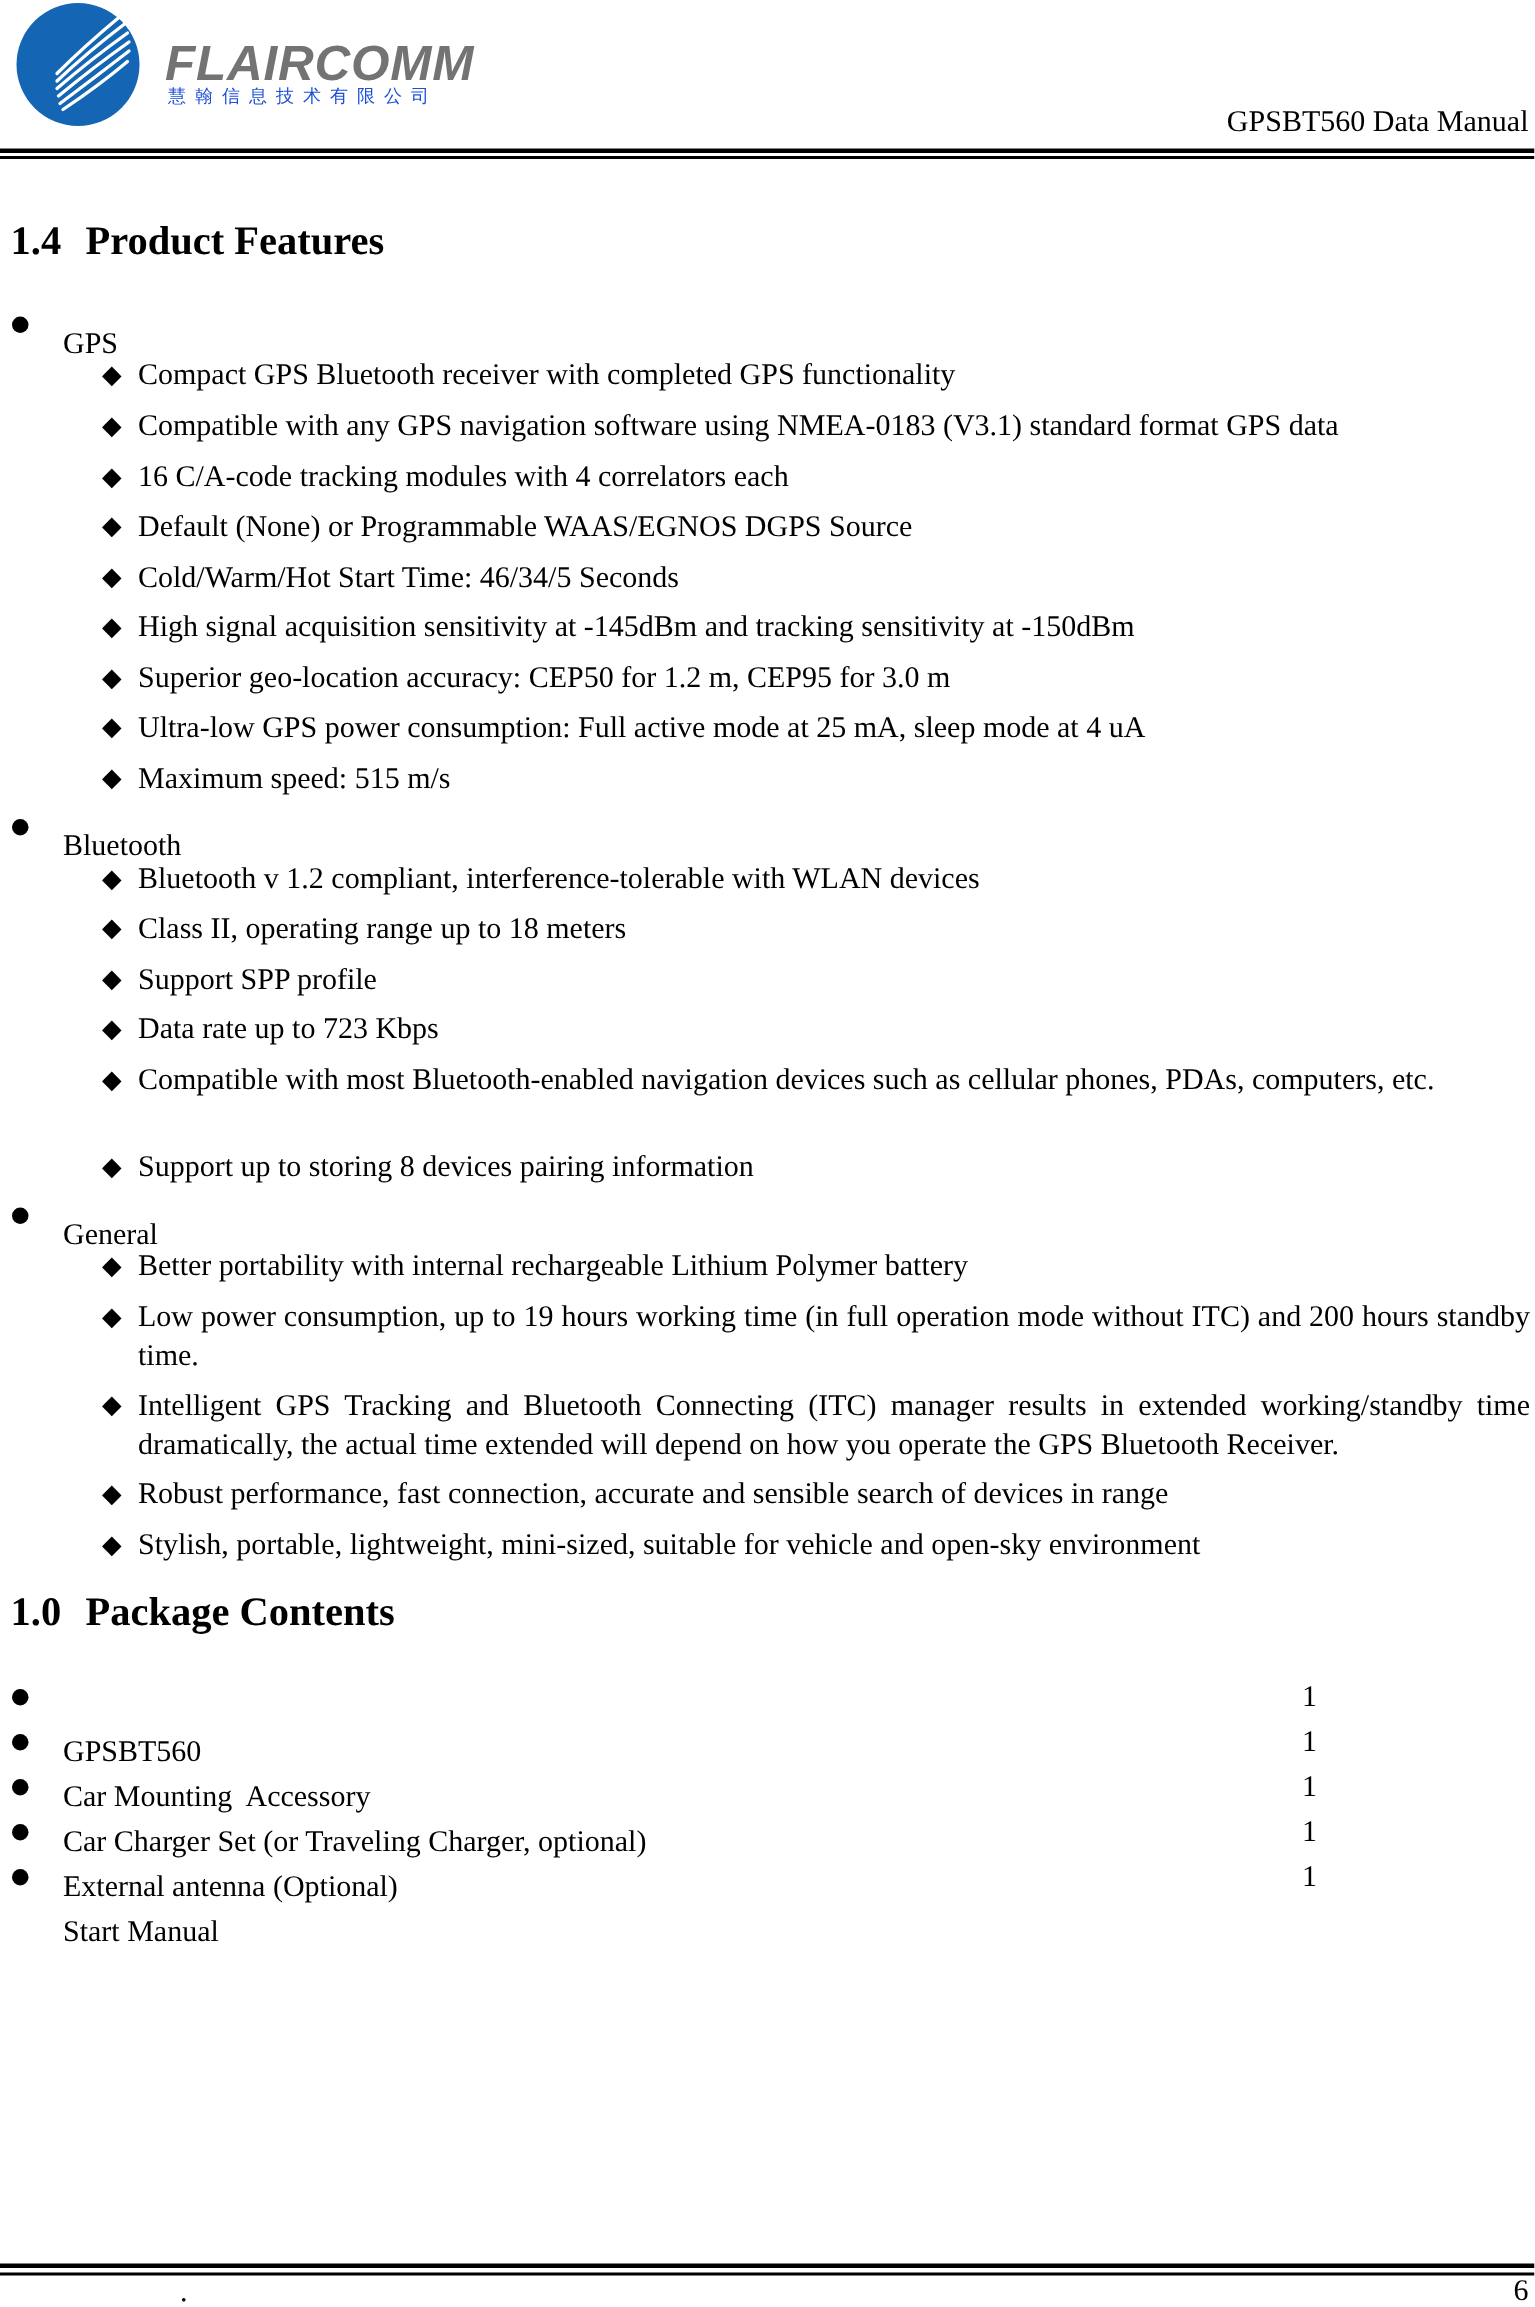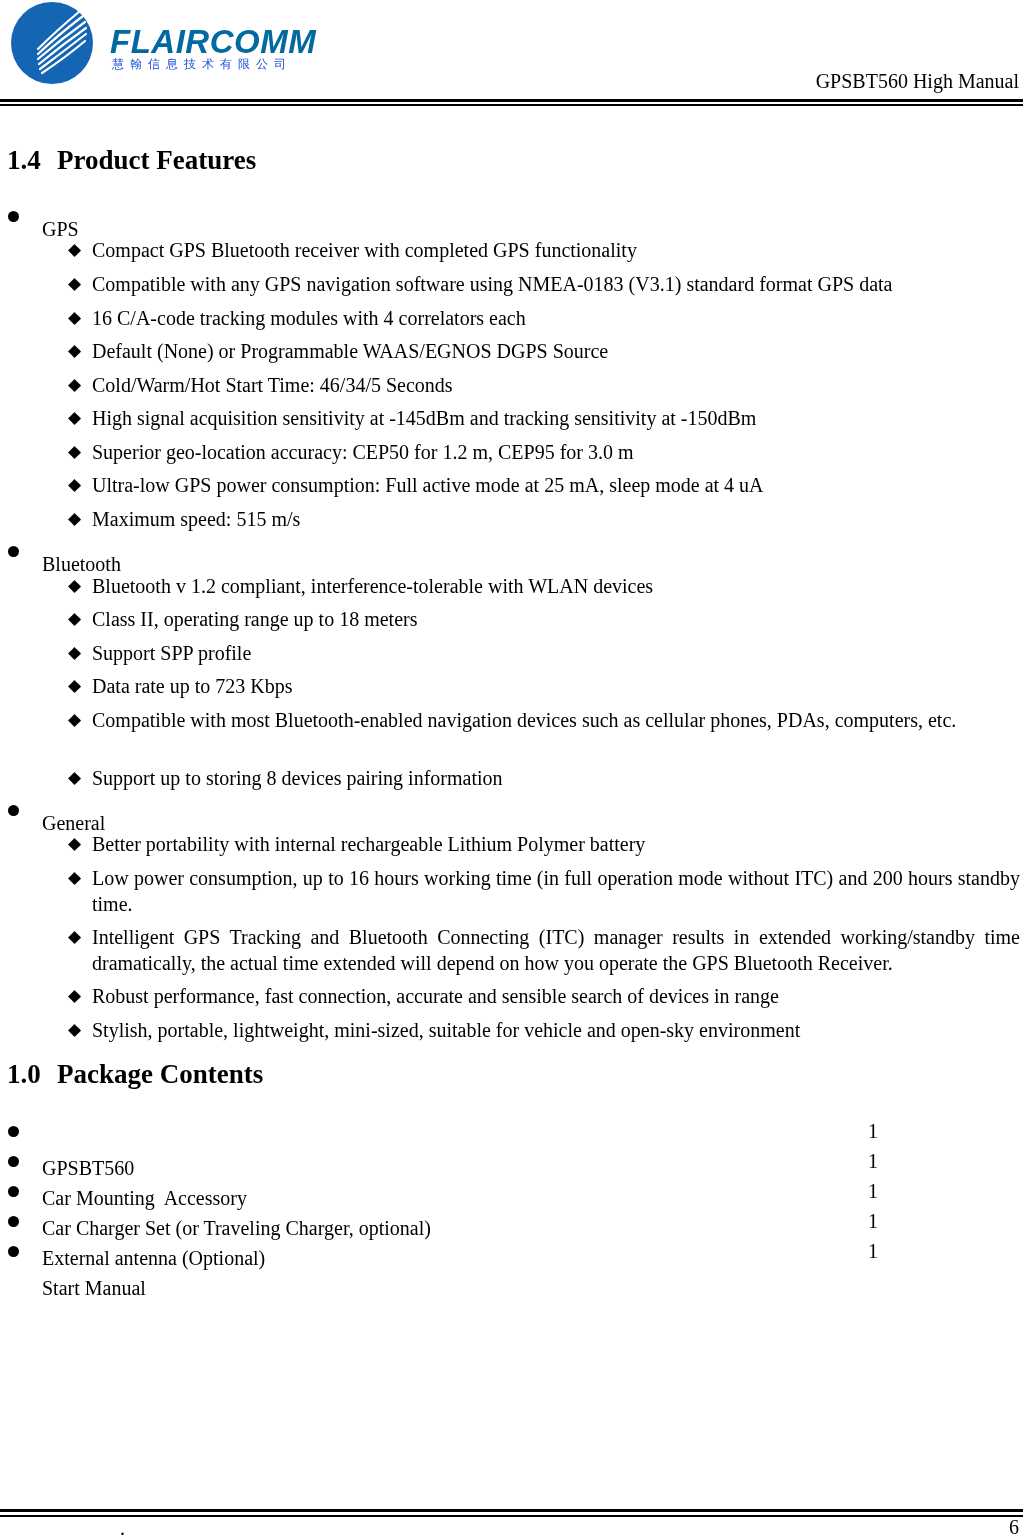--- a/index.html
+++ b/index.html
@@ -1,20 +1,20 @@
 <!DOCTYPE html>
 <html><head>
 <meta charset="utf-8">
 <style>
   html, body { margin: 0; padding: 0; background: #ffffff; }
   body { width: 1023px; height: 1538px; position: relative; overflow: hidden;
          font-family: "Liberation Serif", "DejaVu Serif", serif; color: #000; }
   .logo { position: absolute; left: 8px; top: 1px; width: 300px; height: 84px; }
   .logo-text { position: absolute; left: 102px; top: 24px; font-family: "Liberation Sans", "DejaVu Sans", sans-serif;
-               font-weight: bold; font-style: italic; font-size: 33px; color: #0369a1; letter-spacing: 0.5px; line-height: 1; }
+               font-weight: bold; font-style: italic; font-size: 33px; color: #737373; letter-spacing: 0.5px; line-height: 1; }
   .logo-sub { position: absolute; left: 104px; top: 57px; font-family: "DejaVu Sans", sans-serif;
               font-size: 12px; color: #1d4ed8; letter-spacing: 6px; line-height: 1; white-space: nowrap; }
   .header-title { position: absolute; right: 4px; top: 69px; font-size: 20px; line-height: 24px; white-space: nowrap; }
   .rule-thick { position: absolute; left: 0; width: 1023px; height: 3px; background: #000; }
   .rule-thin { position: absolute; left: 0; width: 1023px; height: 2px; background: #000; }
   .h1 { position: absolute; left: 7px; font-weight: bold; font-size: 27px; line-height: 32px; white-space: nowrap; }
   .h1 .num { display: inline-block; width: 50px; }
   .l1 { position: absolute; left: 0; font-size: 20px; line-height: 24px; white-space: nowrap; }
   .l1 .dot { position: absolute; left: 8px; top: 7px; width: 11px; height: 11px; border-radius: 50%; background: #000; }
   .l1 .txt { position: absolute; left: 42px; top: 13px; }
@@ -40,21 +40,21 @@
       <path d="M30 53 Q50 34 75 15"></path>
       <path d="M30 58 Q52 39 77 21"></path>
       <path d="M31 63 Q54 44 78 27"></path>
       <path d="M32 68 Q56 50 78 33"></path>
       <path d="M34 72 Q58 56 77 40"></path>
     </g>
   </svg>
   <div class="logo-text">FLAIRCOMM</div>
   <div class="logo-sub">慧翰信息技术有限公司</div>
 </div>
-<div class="header-title">GPSBT560 High Manual</div>
+<div class="header-title">GPSBT560 Data Manual</div>
 <div class="rule-thick" style="top:99px;"></div>
 <div class="rule-thin" style="top:104px;"></div>
 
 <div class="h1" style="top:144px;">
   <span class="num">1.4</span><span>Product Features</span>
 </div>
 
 <div class="l1" style="top:204px;">
   <span class="dot"></span>
   <span class="txt">GPS</span>
@@ -128,21 +128,21 @@
 <div class="l1" style="top:798px;">
   <span class="dot"></span>
   <span class="txt">General</span>
 </div>
 <div class="l2" style="top:831px;">
     <span class="dia">◆</span>
     <span class="txt single">Better portability with internal rechargeable Lithium Polymer battery</span>
   </div>
 <div class="l2" style="top:865px;">
     <span class="dia">◆</span>
-    <span class="txt">Low power consumption, up to 16 hours working time (in full operation mode without ITC) and 200 hours standby time.</span>
+    <span class="txt">Low power consumption, up to 19 hours working time (in full operation mode without ITC) and 200 hours standby time.</span>
   </div>
 <div class="l2" style="top:924px;">
     <span class="dia">◆</span>
     <span class="txt">Intelligent GPS Tracking and Bluetooth Connecting (ITC) manager results in extended working/standby time dramatically, the actual time extended will depend on how you operate the GPS Bluetooth Receiver.</span>
   </div>
 <div class="l2" style="top:983px;">
     <span class="dia">◆</span>
     <span class="txt single">Robust performance, fast connection, accurate and sensible search of devices in range</span>
   </div>
 <div class="l2" style="top:1017px;">

